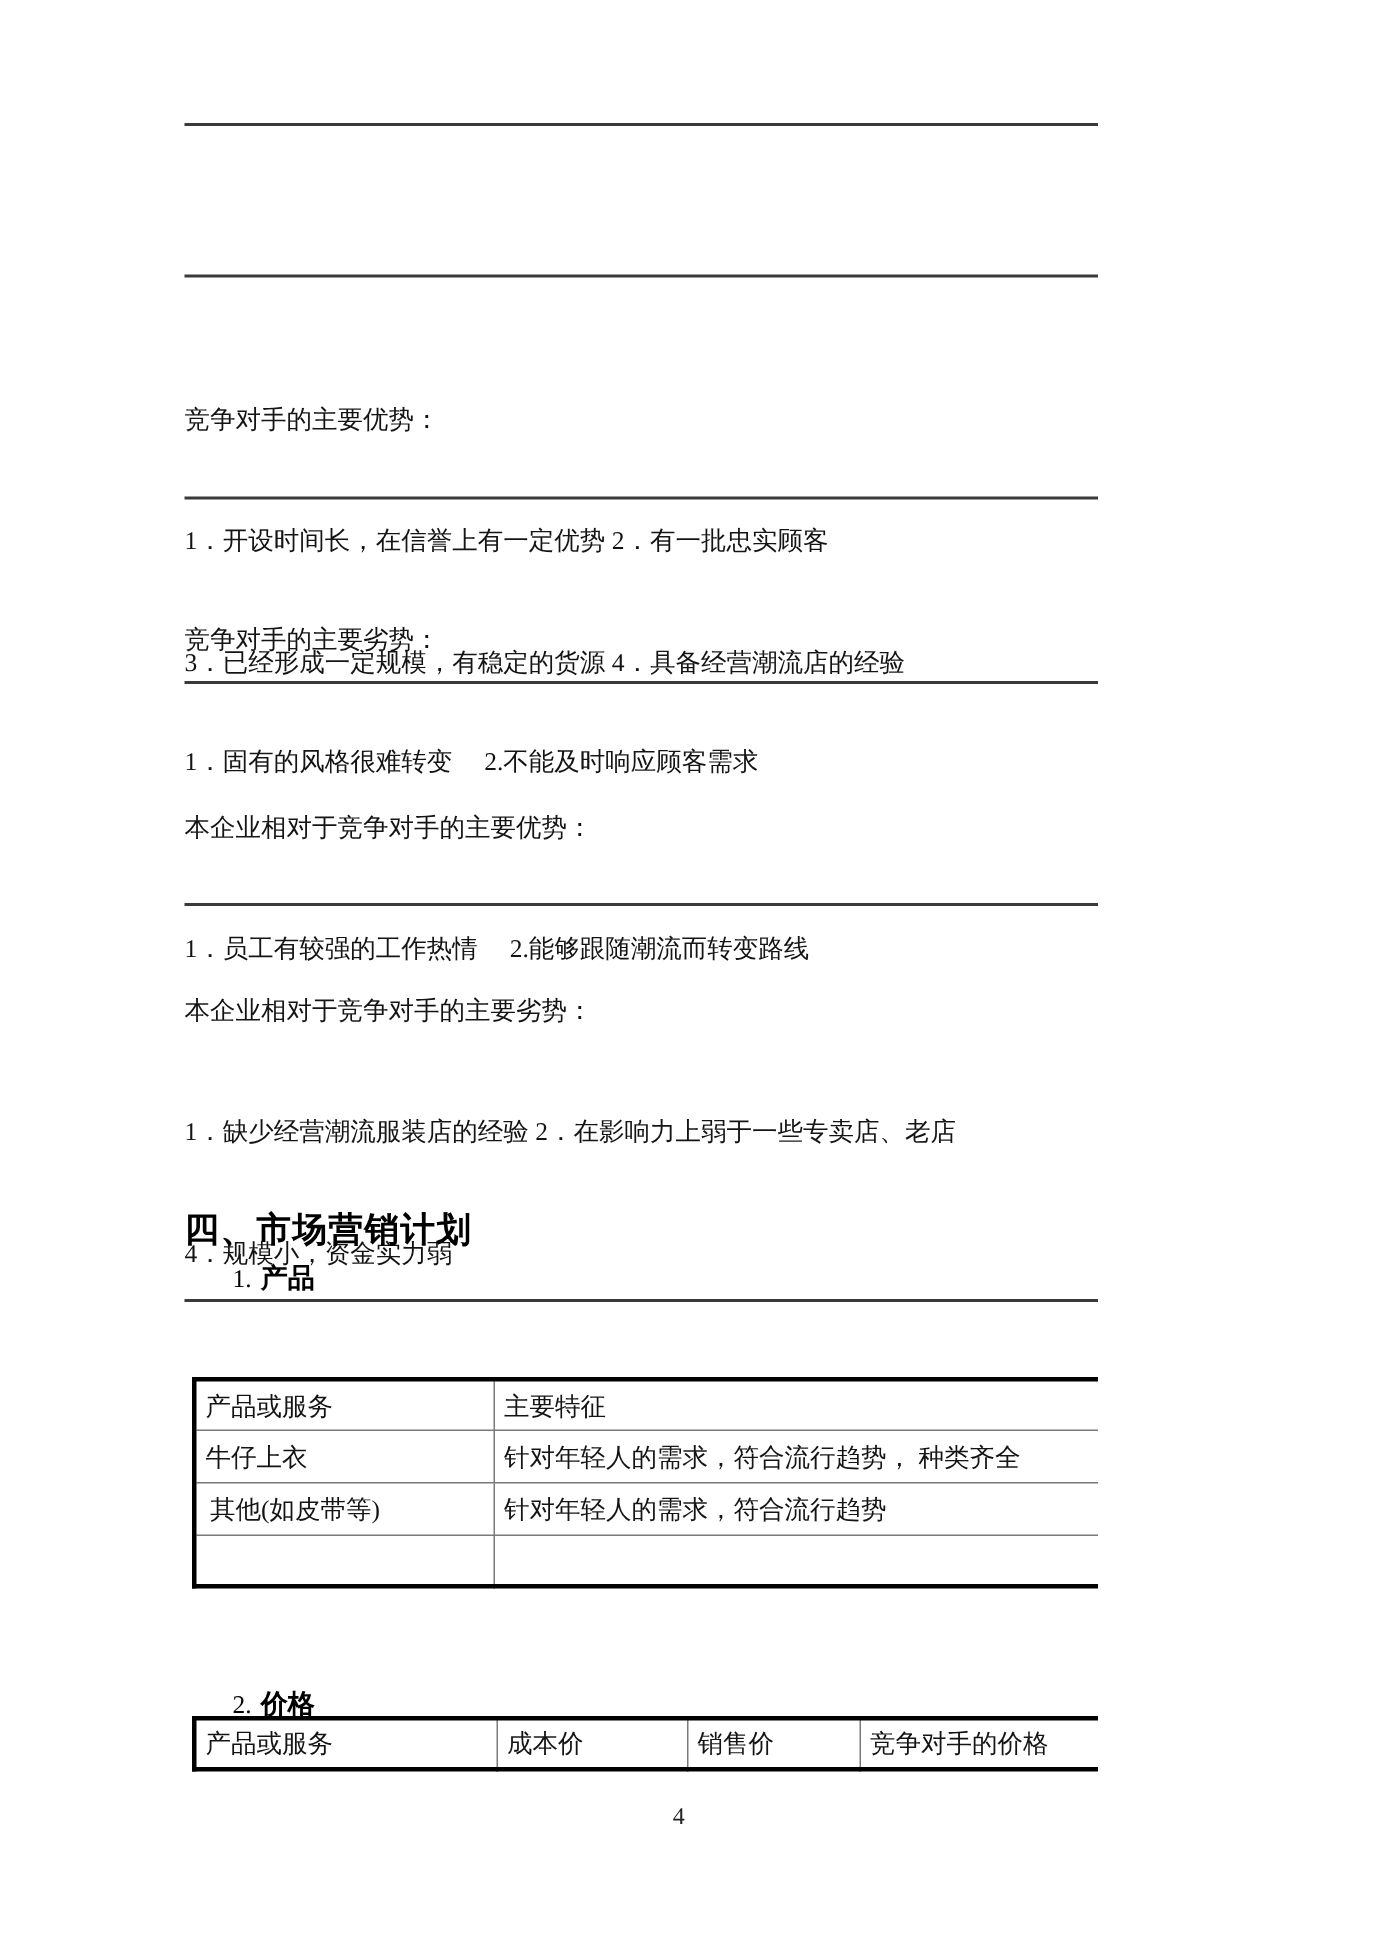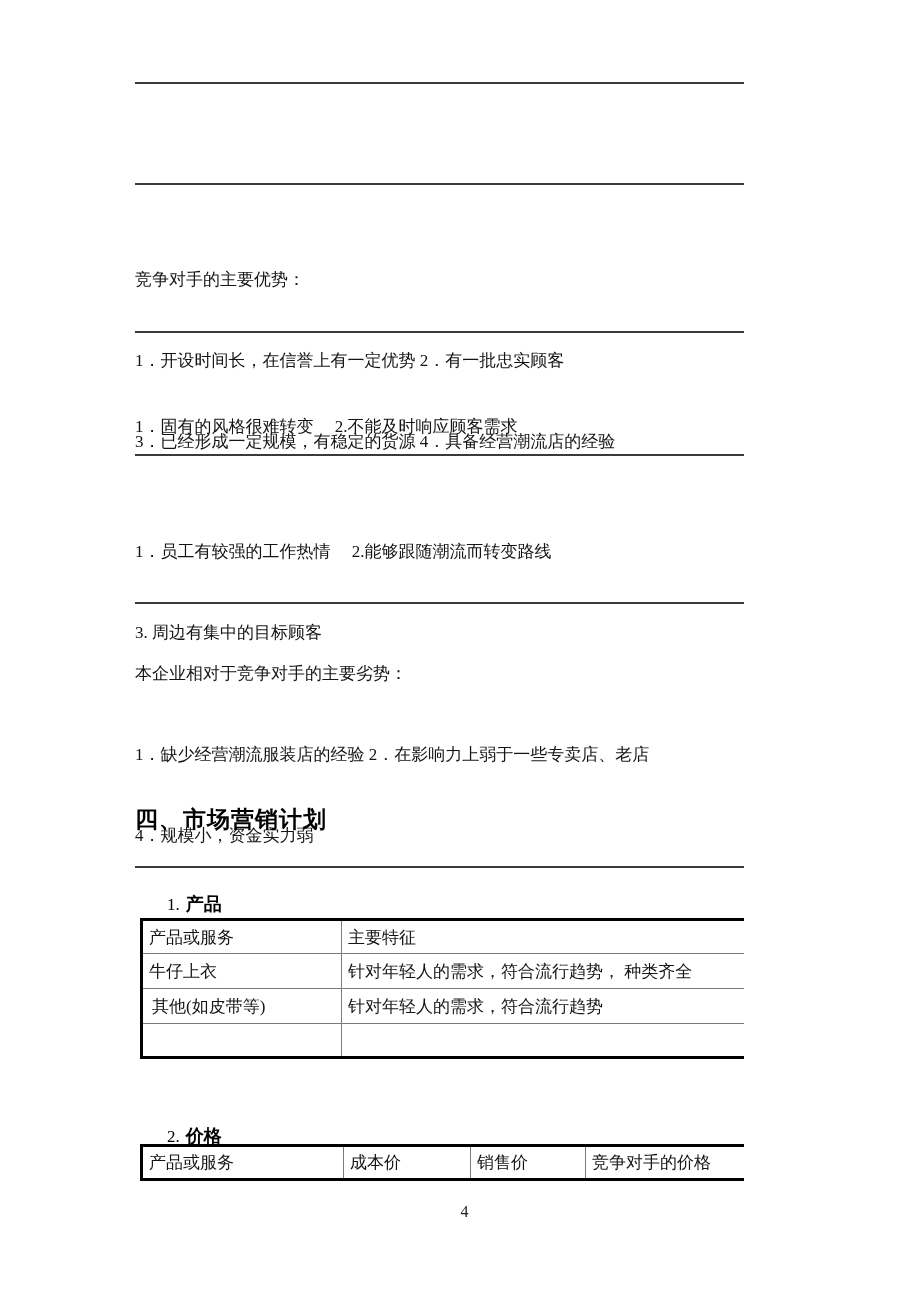--- a/index.html
+++ b/index.html
@@ -5,21 +5,20 @@
   * { margin: 0; padding: 0; box-sizing: border-box; }
   html, body { background: #ffffff; }
   .page {
     position: relative;
     width: 732px;
     height: 1302px;
     background: #ffffff;
     font-family: "Liberation Serif", "DejaVu Serif", serif;
     color: #141414;
     overflow: hidden;
-    margin-left: 12px;
   }
   .rule {
     position: absolute;
     left: 123px;
     width: 659px;
     height: 2px;
     background: #3a3a3a;
   }
   .para {
     position: absolute;
@@ -94,43 +93,44 @@
 
   <div class="para" style="top:212px">
     <div>竞争对手的主要优势：</div>
     <div>1．开设时间长，在信誉上有一定优势 2．有一批忠实顾客</div>
     <div>3．已经形成一定规模，有稳定的货源 4．具备经营潮流店的经验</div>
   </div>
 
   <div class="rule" style="top:331px"></div>
 
   <div class="para" style="top:359px">
+    <div>竞争对手的主要劣势：</div>
     <div>1．固有的风格很难转变　 2.不能及时响应顾客需求</div>
   </div>
 
   <div class="rule" style="top:454px"></div>
 
   <div class="para" style="top:484px">
+    <div>本企业相对于竞争对手的主要优势：</div>
     <div>1．员工有较强的工作热情　 2.能够跟随潮流而转变路线</div>
-    <div>3. 周边有集中的目标顾客</div>
   </div>
 
   <div class="rule" style="top:602px"></div>
 
   <div class="para" style="top:606px">
     <div>本企业相对于竞争对手的主要劣势：</div>
     <div>1．缺少经营潮流服装店的经验 2．在影响力上弱于一些专卖店、老店</div>
     <div>4．规模小，资金实力弱</div>
   </div>
 
   <div class="heading">四、市场营销计划</div>
 
   <div class="rule" style="top:866px"></div>
 
-  <div class="sub-label" style="top:893px">
+  <div class="sub-label" style="top:841px">
     <span class="num">1.</span><span class="name">产品</span>
   </div>
 
   <table class="doc-table" style="top:918px">
     <colgroup>
         <col style="width:200px">
         <col style="width:448px">
       </colgroup>
     <tbody>
       <tr class="h34">

